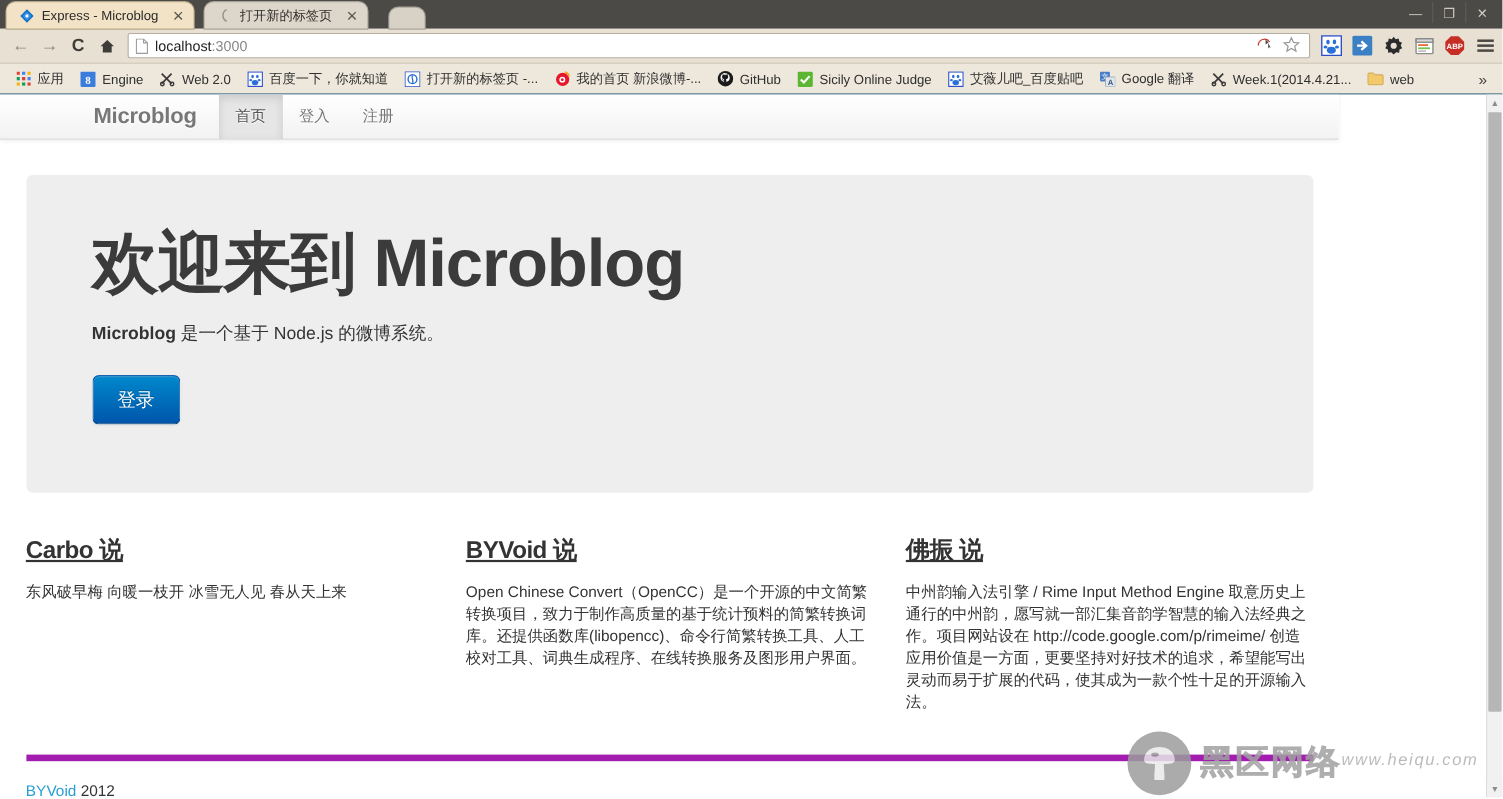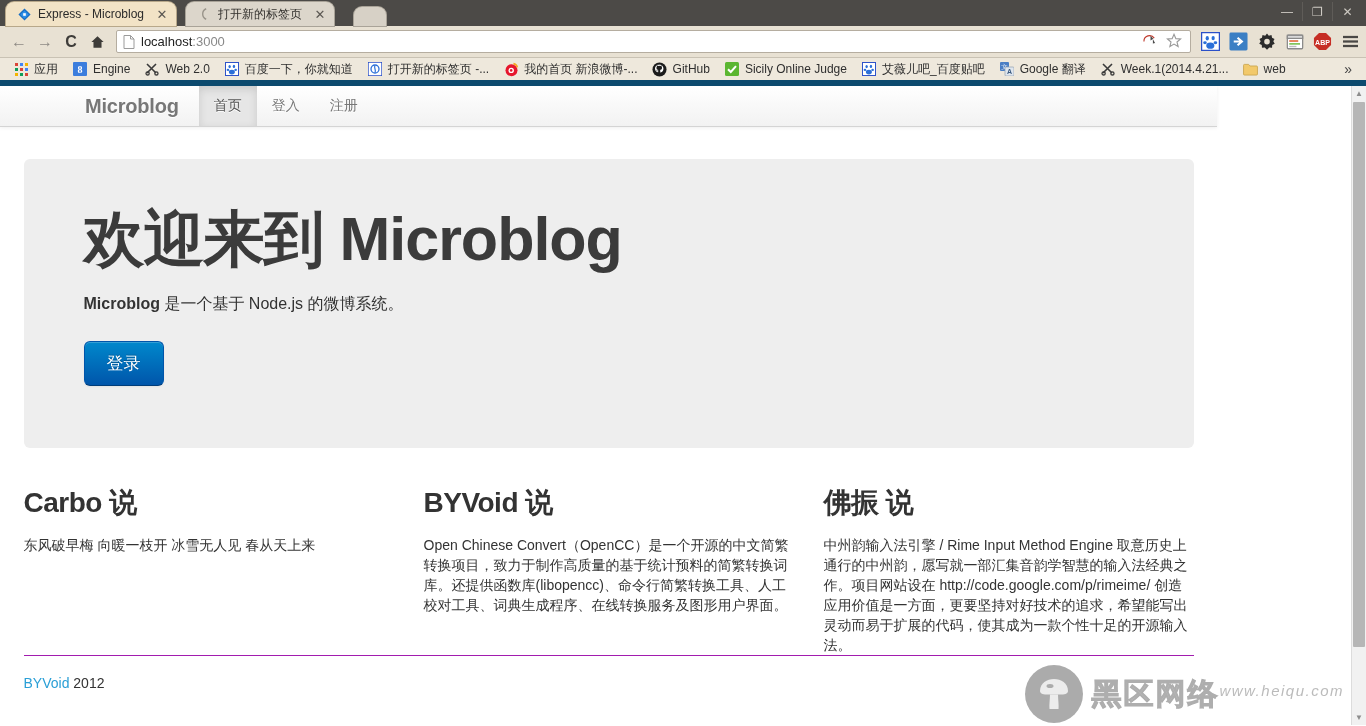--- a/index.html
+++ b/index.html
@@ -115,21 +115,21 @@
   .url-right { display: flex; align-items: center; gap: 7px; padding-right: 2px; }
   .ext-icons { display: flex; align-items: center; gap: 9px; padding-left: 4px; }
   .ext { width: 19px; height: 19px; display: flex; align-items: center; justify-content: center; }
 
   .bookmarks {
     height: 28px;
     background: #eee8dc;
     display: flex;
     align-items: center;
     padding: 0 6px;
-    border-bottom: 6px solid #0c4a6e;
+    border-bottom: 1px solid #0c4a6e;
     font-size: 12px;
     color: #2f2f2f;
     gap: 0px;
     overflow: hidden;
   }
   .bm {
     display: flex; align-items: center;
     padding: 2px 7px;
     white-space: nowrap;
     flex: 0 0 auto;
@@ -223,35 +223,37 @@
   }
 
   .columns {
     display: flex;
     margin-top: 40px;
     gap: 30px;
   }
   .col { width: 370px; flex: 0 0 370px; }
   .col h2 {
     margin: 0 0 16px 0;
-    font-size: 28px;
+    font-size: 22px;
     line-height: 1.1;
     font-weight: bold;
     color: #333333;
     letter-spacing: -0.5px;
+    text-decoration: underline;
   }
   .col p {
     margin: 0;
     font-size: 14px;
     line-height: 20px;
     color: #333333;
   }
 
   .footer {
-    border-top: 1px solid #a21caf;
+    margin-top: 38px;
+    border-top: 6px solid #a21caf;
     padding-top: 19px;
     font-size: 14px;
     color: #333333;
   }
   .footer a { color: #2a9fd6; text-decoration: none; }
 
   
   .watermark {
     position: absolute;
     right: 22px; bottom: 2px;

